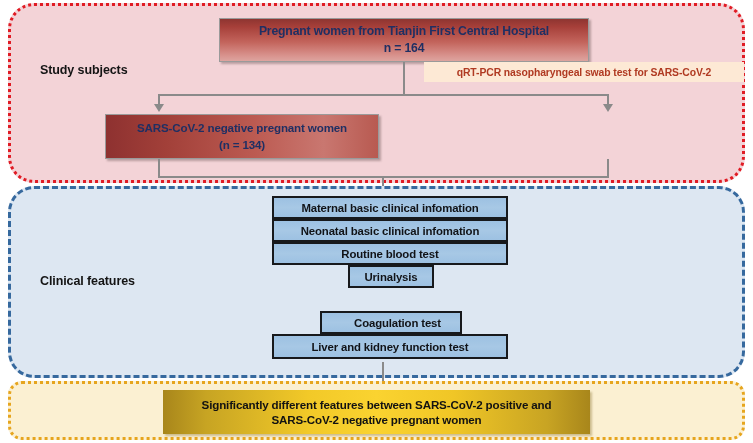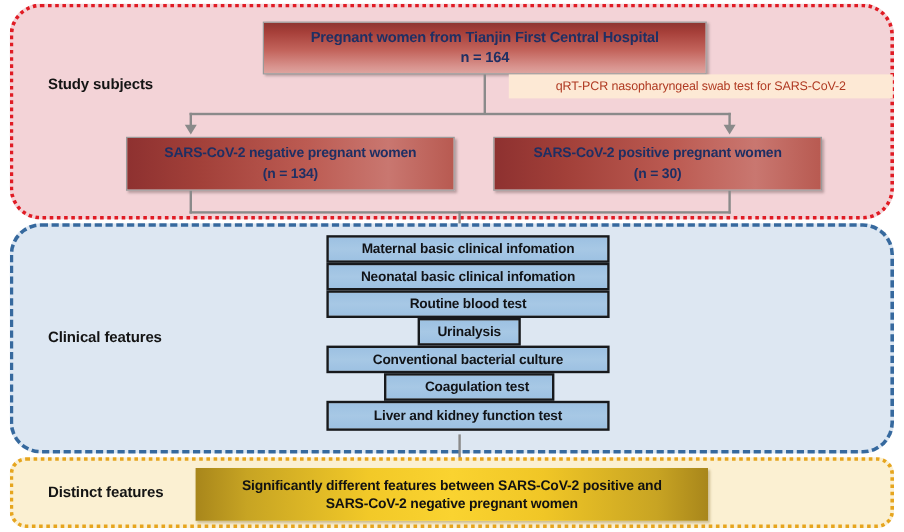--- a/index.html
+++ b/index.html
@@ -111,21 +111,21 @@
 
   
   .pcr-note {
     position: absolute;
     left: 424px;
     top: 62px;
     width: 320px;
     height: 20px;
     background: #fde9d5;
     color: #b03a22;
-    font-weight: normal;
+    font-weight: bold;
     font-size: 10.4px;
     display: flex;
     align-items: center;
     justify-content: center;
     letter-spacing: -0.1px;
     white-space: nowrap;
   }
 
   
   .bluebox {
@@ -220,24 +220,20 @@
   <div class="arrowhead ah-left"></div>
   <div class="arrowhead ah-right"></div>
 
   <div class="pcr-note">qRT-PCR nasopharyngeal swab test for SARS-CoV-2</div>
 
   <div class="redbox redbox-neg">
     <span class="line1">SARS-CoV-2 negative pregnant women</span>
     <span class="line2">(n = 134)</span>
   </div>
 
-  <div class="redbox redbox-pos">
-    <span class="line1">SARS-CoV-2 positive pregnant women</span>
-    <span class="line2">(n = 30)</span>
-  </div>
 
   <div class="conn v c-neg-drop"></div>
   <div class="conn v c-pos-drop"></div>
   <div class="conn h c-merge-bar"></div>
   <div class="conn v c-merge-stem"></div>
   <div class="arrowhead ah-merge"></div>
 
   <div class="panel panel-clinical"></div>
   <div class="panel-label lbl-clinical">Clinical features</div>
 
@@ -246,34 +242,30 @@
   </div>
   <div class="bluebox" style="left:272px; top:196px; width:236px; height:23px;">
     <span>Maternal basic clinical infomation</span>
   </div>
   <div class="bluebox" style="left:272px; top:242px; width:236px; height:23px;">
     <span>Routine blood test</span>
   </div>
   <div class="bluebox" style="left:348px; top:265px; width:86px; height:23px;">
     <span>Urinalysis</span>
   </div>
-  <div class="bluebox" style="left:272px; top:288px; width:236px; height:23px;">
-    <span>Conventional bacterial culture</span>
-  </div>
   <div class="bluebox" style="left:320px; top:311px; width:142px; height:23px;padding-left:13px;">
     <span>Coagulation test</span>
   </div>
   <div class="bluebox" style="left:272px; top:334px; width:236px; height:25px;">
     <span>Liver and kidney function test</span>
   </div>
 
   <div class="conn v c-clin-drop"></div>
   <div class="arrowhead ah-clin"></div>
 
   <div class="panel panel-distinct"></div>
-  <div class="panel-label lbl-distinct">Distinct features</div>
 
   <div class="goldbox">
     <span class="line1">Significantly different features between SARS-CoV-2 positive and</span>
     <span class="line2">SARS-CoV-2 negative pregnant women</span>
   </div>
 
 </div>
 
 </body></html>

